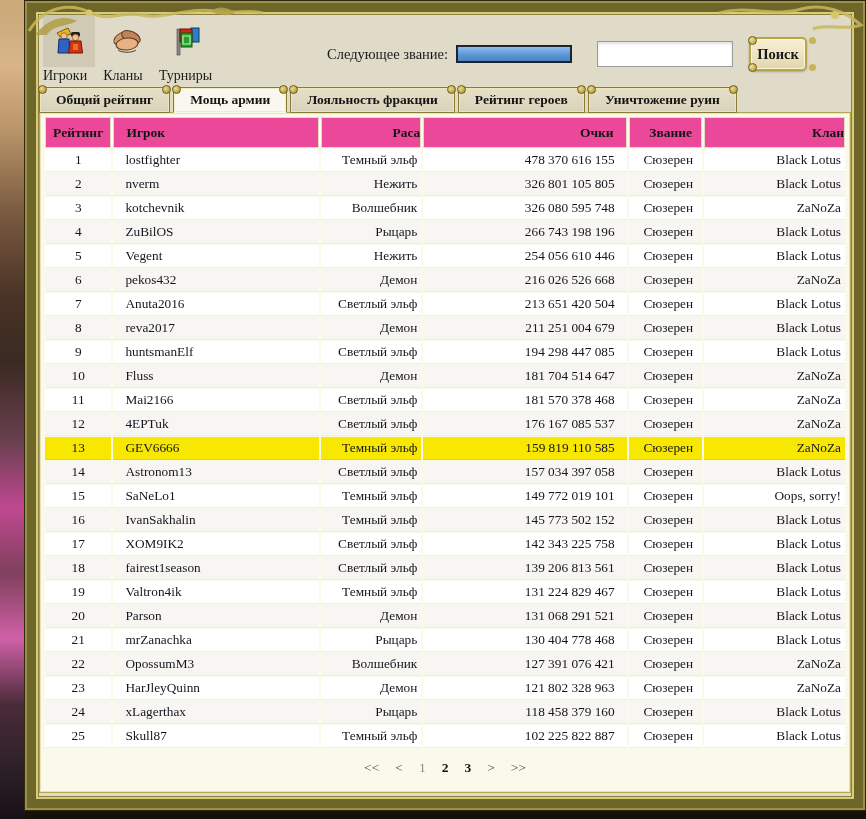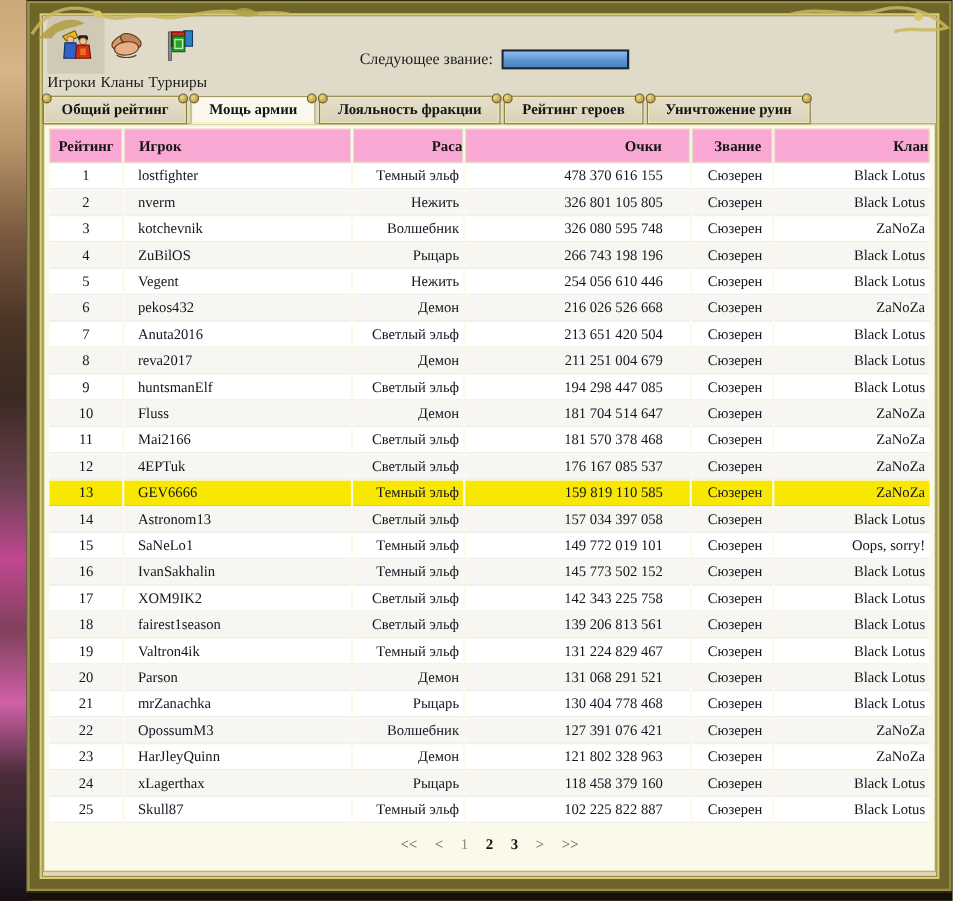--- a/index.html
+++ b/index.html
@@ -31,21 +31,21 @@
   }
   .frame-ornament { position:absolute; pointer-events:none; z-index:5; }
   .window-inner {
     position:absolute; left:14px; top:14px; right:14px; bottom:14px;
     background:#dfdbc8;
   }
 
   
   .toolbar { position:relative; height:72px; }
   .nav { position:absolute; left:4px; top:0; display:flex; }
-  .nav-item { width:44px; margin-right:2px; text-align:center; cursor:pointer; }
+  .nav-item { width:44px; margin-right:14px; text-align:center; cursor:pointer; }
   .nav-item .icon-box { width:52px; height:52px; display:flex; align-items:center; justify-content:center; }
   .nav-item.selected .icon-box { background:#cfc9b6; }
   .nav-item .nav-label { font-size:14px; color:#1c1c1c; line-height:18px; }
   .nav-item svg { width:34px; height:34px; }
 
   .next-rank { position:absolute; left:288px; top:30px; display:flex; align-items:center; }
   .next-rank-label { font-size:14.5px; color:#1a1a1a; margin-right:8px; }
   .progress-outer {
     width:116px; height:18px; border:2px solid #1c2430; background:#9ec4ea; position:relative;
   }
@@ -98,33 +98,33 @@
   
   .panel {
     position:absolute; left:0; right:0; top:97px; bottom:3px;
     background:#fbfaea; border:1px solid #b2a74e;
     box-shadow:inset 0 0 0 1px #e8e2b8;
     padding:3px 3px 0 3px;
     display:flex; flex-direction:column;
   }
   table.ranking { width:100%; border-collapse:separate; border-spacing:2px 1px; table-layout:fixed; }
   th {
-    background:#f9a8d4; font-weight:bold; font-size:13.5px; color:#141414;
+    background:#ec4899; font-weight:bold; font-size:13.5px; color:#141414;
     height:31px; text-align:center; border:1px solid #e2dcc4;
   }
   td {
     font-size:13.3px; color:#15151f; height:23px; padding:0 4px;
     background:#fff; border-bottom:1px solid #ededea;
   }
   tr:nth-child(even) td { background:#f7f6f2; }
   tr.highlight td { background:#f8e700; border-bottom-color:#e8d700; }
   .col-rank   { width:66px;  text-align:center; }
   .col-player { width:204px; text-align:left; padding-left:12px; }
   .col-race   { width:100px; text-align:right; padding-left:8px; }
-  .col-points { width:202px; text-align:right; padding-right:24px; }
+  .col-points { width:202px; text-align:right; padding-right:12px; }
   .col-title  { width:73px;  text-align:right; padding-right:9px; }
   .col-clan   { width:140px; text-align:right; }
   td.col-player, td.col-clan { cursor:pointer; }
 
   .pagination {
     flex:1; display:flex; align-items:center; justify-content:center;
     font-size:13.5px; color:#444; padding-bottom:6px;
   }
   .page-item { margin:0 8px; cursor:pointer; color:#4a4a4a; }
   .page-item.num { font-weight:bold; color:#101010; }
@@ -193,20 +193,24 @@
           </div>
         </div>
 
       <div class="next-rank">
         <span class="next-rank-label">Следующее звание:</span>
         <div class="progress-outer">
           <div class="progress-fill"></div>
         </div>
       </div>
 
+      <div class="search-area">
+        <input class="search-input" type="text" value="" style="">
+        <button class="search-btn">Поиск</button>
+      </div>
     </div>
 
     <div class="tabs">
         <div class="tab">Общий рейтинг</div>
         <div class="tab active">Мощь армии</div>
         <div class="tab">Лояльность фракции</div>
         <div class="tab">Рейтинг героев</div>
         <div class="tab">Уничтожение руин</div>
       </div>
 

